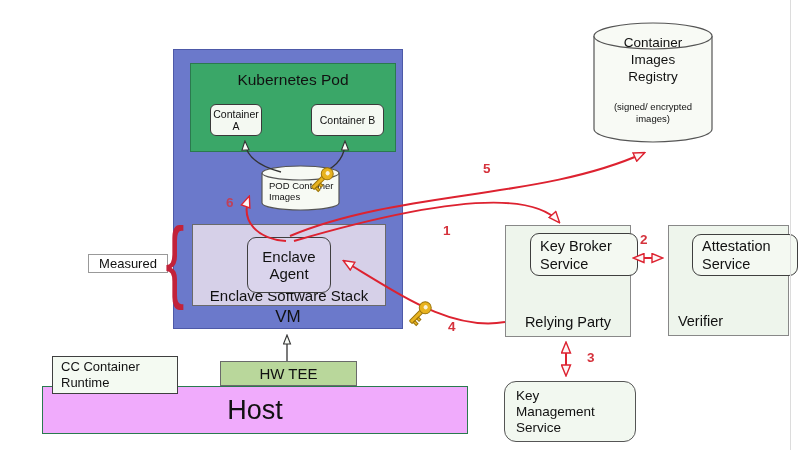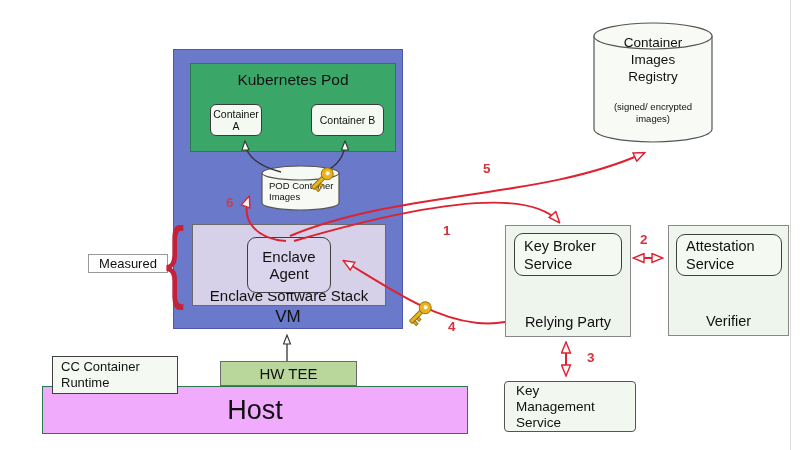--- a/index.html
+++ b/index.html
@@ -39,28 +39,28 @@
 
   .registry-cyl { left:593px; top:22px; width:120px; height:121px; }
   .registry-title { left:593px; top:34px; width:120px; font-size:13.5px; line-height:17px; text-align:center; }
   .registry-sub { left:593px; top:101px; width:120px; font-size:9.5px; line-height:12px; text-align:center; }
 
   .outer-service { background:#eef5ec; border:1px solid #888; }
   .rp-box { left:505px; top:225px; width:126px; height:112px; }
   .ver-box { left:668px; top:225px; width:121px; height:111px; }
   .inner-service { background:#f4f9f2; border:1.4px solid #3f3f3f; border-radius:9px;
                    font-size:14.5px; line-height:18px; display:flex; flex-direction:column; justify-content:center;
-                   padding-left:9px; }
+                   padding-left:9px;margin-left:16px; }
   .kbs-box { left:514px; top:233px; width:108px; height:43px; }
   .att-box { left:676px; top:234px; width:106px; height:42px; }
   .rp-label { left:505px; top:314px; width:126px; font-size:14.5px; text-align:center; }
-  .ver-label { left:668px; top:313px; width:121px; font-size:14.5px; text-align:center; }
+  .ver-label { left:640px; top:313px; width:121px; font-size:14.5px; text-align:center; }
 
-  .kms-box { left:504px; top:381px; width:132px; height:51px; background:#f2f8f0; border:1.3px solid #555;
-             border-radius:4px; font-size:13.5px; line-height:16px; display:flex; flex-direction:column;
+  .kms-box { left:504px; top:381px; width:132px; height:61px; background:#f2f8f0; border:1.3px solid #555;
+             border-radius:12px; font-size:13.5px; line-height:16px; display:flex; flex-direction:column;
              justify-content:center; padding-left:11px; }
 
   .flow-num { position:absolute; color:#d5323c; font-weight:bold; font-size:13.5px; z-index:6; }
   .arrows { left:0; top:0; width:800px; height:450px; z-index:5; pointer-events:none; }
   .keysvg { z-index:6; }
   .frame-edge { left:790px; top:0; width:1px; height:450px; background:#dcdcdc; }
 </style>
 </head>
 <body>
 

